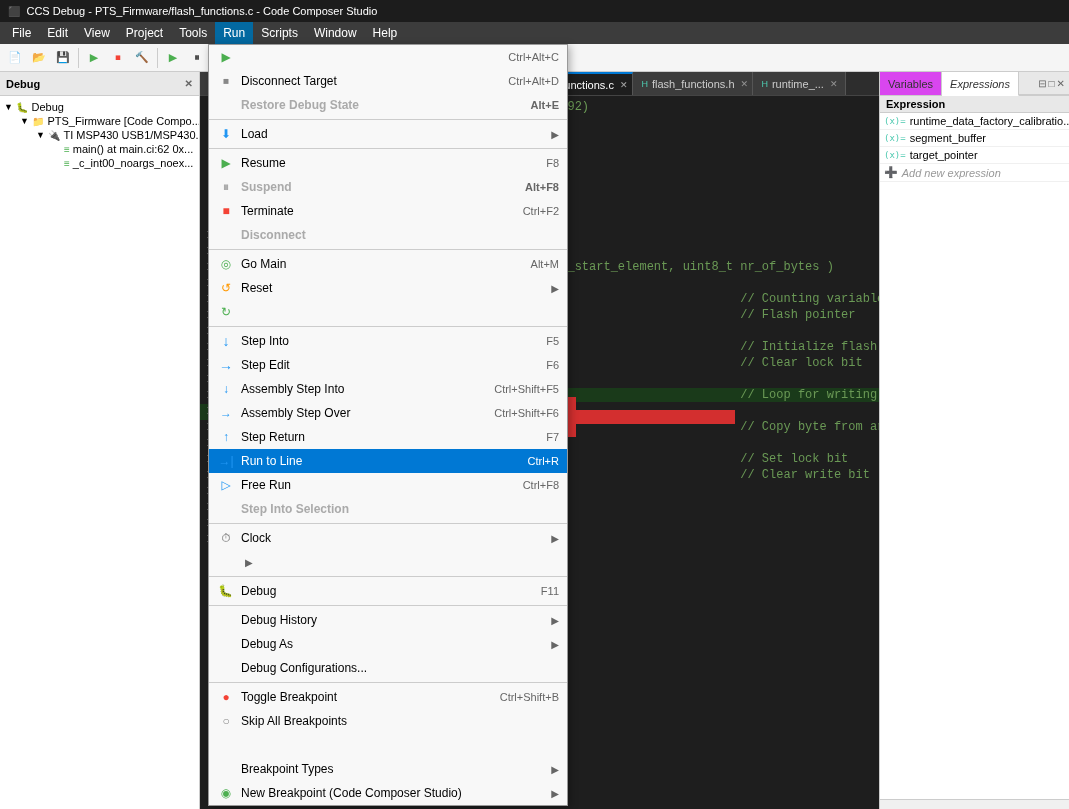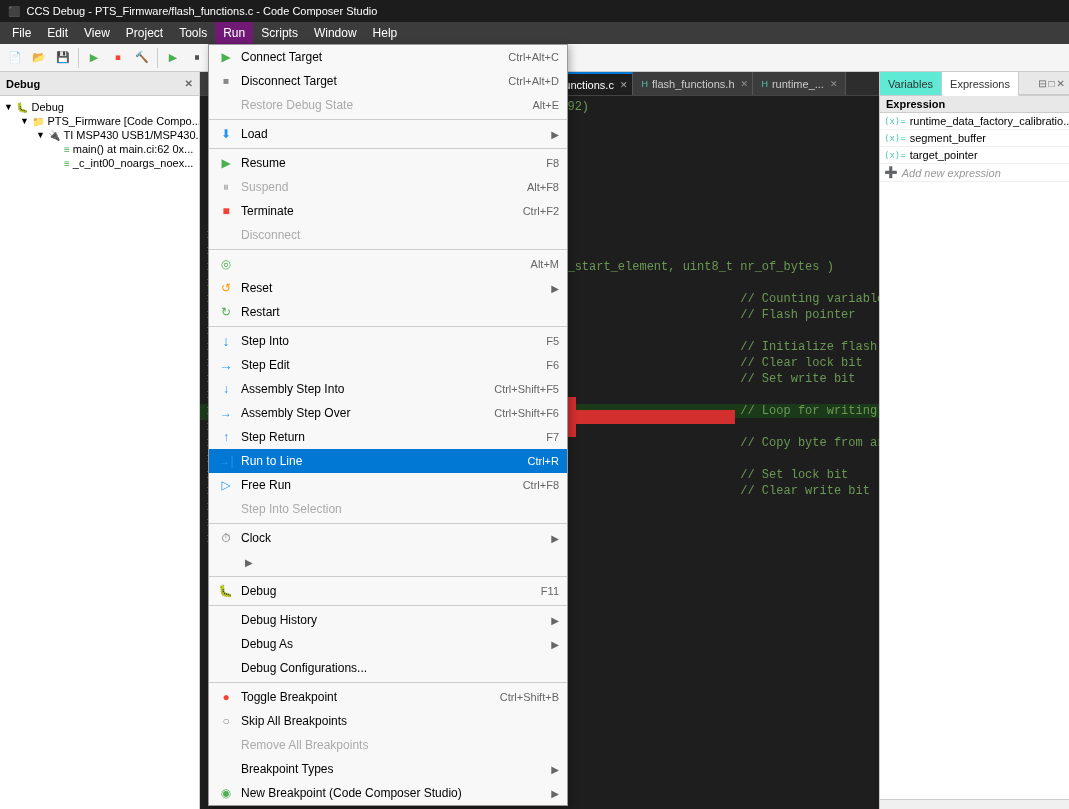--- a/index.html
+++ b/index.html
@@ -40,21 +40,21 @@
     }
     .menu-item {
       padding: 2px 8px;
       cursor: pointer;
       height: 22px;
       display: flex;
       align-items: center;
       text-align: center;
     }
     .menu-item:hover, .menu-item.active {
-      background: #701a75;
+      background: #0369a1;
     }
 
     
     #toolbar {
       background: #f5f5f5;
       border-bottom: 1px solid #ccc;
       height: 28px;
       display: flex;
       align-items: center;
       padding: 0 4px;
@@ -206,37 +206,38 @@
     
     #right-panel {
       width: 190px;
       background: #fff;
       border-left: 1px solid #ccc;
       display: flex;
       flex-direction: column;
     }
     .right-panel-tabs {
       display: flex;
-      background: #5eead4;
+      background: #d946ef;
       border-bottom: 1px solid #ccc;
       height: 24px;
     }
     .right-tab {
       padding: 2px 8px;
       font-size: 11px;
       cursor: pointer;
       display: flex;
       align-items: center;
       border-right: 1px solid #ccc;
       color: #333;
     }
     .right-tab.active {
       background: #fff;
       border-bottom: 1px solid #fff;
       margin-bottom: -1px;
+      font-style: italic;
     }
     .expr-header {
       background: #e8e8e8;
       padding: 2px 6px;
       font-size: 11px;
       font-weight: bold;
       border-bottom: 1px solid #ccc;
     }
     .expr-list {
       flex: 1;
@@ -270,21 +271,21 @@
       z-index: 1000;
       font-size: 12px;
     }
     .drop-item {
       display: flex;
       align-items: center;
       padding: 3px 8px 3px 6px;
       cursor: pointer;
       position: relative;
     }
-    .drop-item.disabled { color: #aaa; cursor: default; }
+    .drop-item.disabled { color: #aaa; cursor: default; font-weight: bold; }
     .drop-sep { height: 1px; background: #ccc; margin: 2px 0; }
     .drop-icon-area {
       width: 22px;
       height: 18px;
       display: flex;
       align-items: center;
       justify-content: center;
       margin-right: 4px;
       flex-shrink: 0;
     }
@@ -628,23 +629,20 @@
           <div class="code-line">
               <span class="line-content"></span>
             </div>
           <div class="code-line">
               <span class="line-content">                                              <span class="cmt">// Initialize flash pointer</span></span>
             </div>
           <div class="code-line">
               <span class="line-content">                                              <span class="cmt">// Clear lock bit</span></span>
             </div>
           <div class="code-line">
-              <span class="line-content">                                              <span class="cmt">// Set write bit</span></span>
-            </div>
-          <div class="code-line">
               <span class="line-content"></span>
             </div>
           <div class="code-line">
               <span class="line-content" style="background:#1a3a1a;">                                              <span class="cmt">// Loop for writing desired number of bytes</span></span>
             </div>
           <div class="code-line">
               <span class="line-content"></span>
             </div>
           <div class="code-line">
               <span class="line-content">                                              <span class="cmt">// Copy byte from array to flash</span></span>
@@ -701,21 +699,20 @@
     </div>
     <div class="scrollbar-h"></div>
   </div>
 
 </div>
 
 <div id="run-menu">
 
   <div class="drop-item">
     <span class="drop-icon-area" style="color:#4caf50;">▶</span>
-    <span class="drop-label">Connect Target</span>
     <span class="drop-shortcut">Ctrl+Alt+C</span>
   </div>
 
   <div class="drop-item">
     <span class="drop-icon-area" style="color:#888;">⏹</span>
     <span class="drop-label">Disconnect Target</span>
     <span class="drop-shortcut">Ctrl+Alt+D</span>
   </div>
 
   <div class="drop-item disabled">
@@ -751,32 +748,32 @@
   </div>
 
   <div class="drop-item disabled">
     <span class="drop-icon-area"></span>
     <span class="drop-label">Disconnect</span>
   </div>
   <div class="drop-sep"></div>
 
   <div class="drop-item">
     <span class="drop-icon-area" style="color:#4caf50;">◎</span>
+    <span class="drop-label">Go Main</span>
     <span class="drop-shortcut">Alt+M</span>
   </div>
 
   <div class="drop-item">
     <span class="drop-icon-area" style="color:#ff9800;">↺</span>
     <span class="drop-label">Reset</span>
     <span class="drop-arrow">▶</span>
   </div>
 
   <div class="drop-item">
     <span class="drop-icon-area" style="color:#4caf50;">↻</span>
-    <span class="drop-label">Restart</span>
   </div>
   <div class="drop-sep"></div>
 
   <div class="drop-item">
     <span class="drop-icon-area" style="color:#2196f3; font-size:14px;">↓</span>
     <span class="drop-label">Step Into</span>
     <span class="drop-shortcut">F5</span>
   </div>
 
   <div class="drop-item">
@@ -864,21 +861,20 @@
     <span class="drop-shortcut">Ctrl+Shift+B</span>
   </div>
 
   <div class="drop-item">
     <span class="drop-icon-area" style="color:#888;">○</span>
     <span class="drop-label">Skip All Breakpoints</span>
   </div>
 
   <div class="drop-item disabled">
     <span class="drop-icon-area"></span>
-    <span class="drop-label">Remove All Breakpoints</span>
   </div>
 
   <div class="drop-item">
     <span class="drop-icon-area"></span>
     <span class="drop-label">Breakpoint Types</span>
     <span class="drop-arrow">▶</span>
   </div>
 
   <div class="drop-item">
     <span class="drop-icon-area" style="color:#4caf50;">◉</span>

